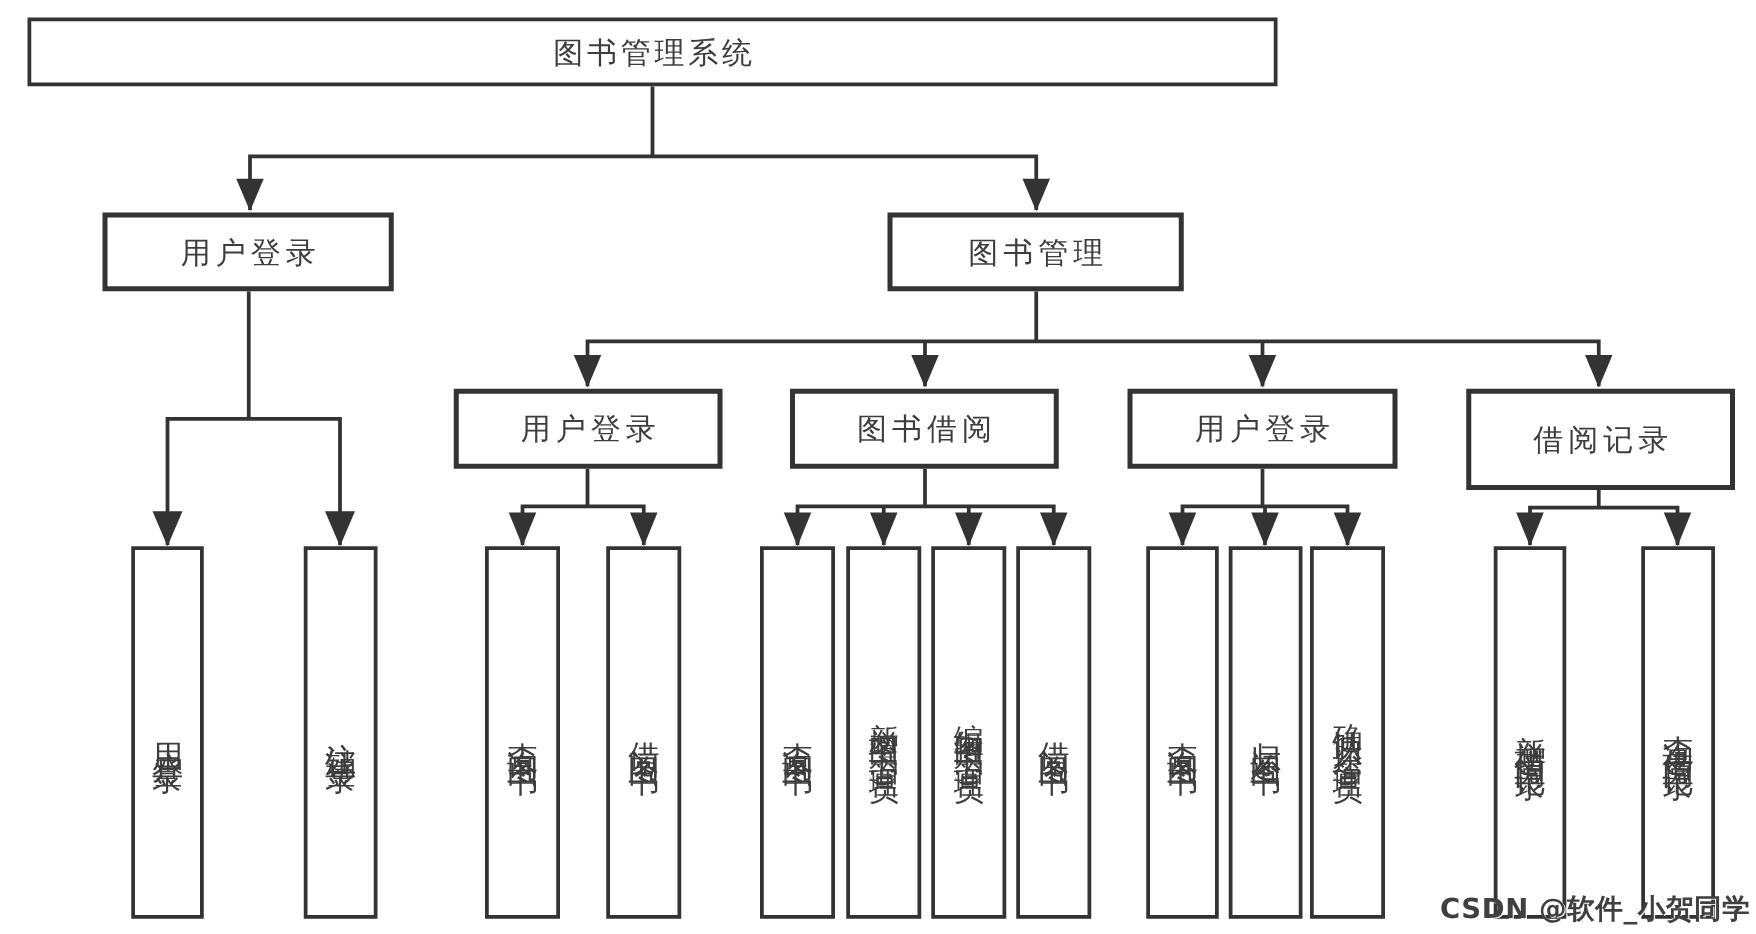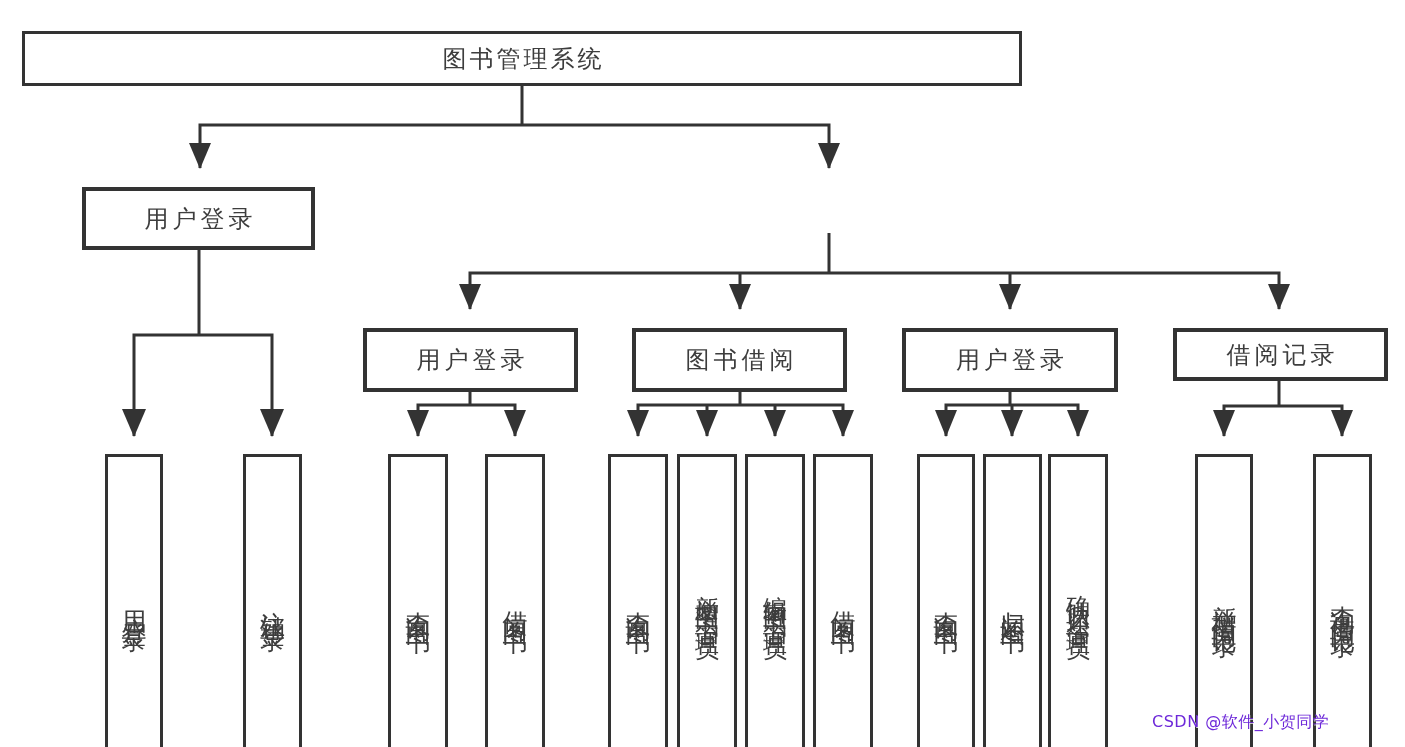--- a/index.html
+++ b/index.html
@@ -21,43 +21,43 @@
   .arrowhead { fill: #333333; stroke: none; }
   .node {
     position: absolute;
     box-sizing: border-box;
     background: #ffffff;
     border: 3px solid #333333;
     color: #3d3d3d;
     display: flex;
     align-items: center;
     justify-content: center;
-    margin-top: 17px;
   }
   .lv1 { font-size: 24px; letter-spacing: 3px; text-indent: 3px; }
   .lv2, .lv3 { border-width: 4px; font-size: 24px; letter-spacing: 4px; text-indent: 4px; }
   .leaf { border-width: 3px; }
   .vtext {
     writing-mode: vertical-rl;
     text-orientation: mixed;
     font-size: 25px;
     letter-spacing: 6px;
     white-space: nowrap;
   }
   .vtext.tight { font-size: 24px; letter-spacing: 6px; }
   .watermark {
     position: absolute;
     left: 1152px;
     top: 712px;
-    font-size: 16px;
-    color: #6d28d9;
+    font-size: 22px;
+    color: #404040;
     letter-spacing: 0.5px;
     white-space: nowrap;
     text-shadow: 1px 1px 0 rgba(255,255,255,0.85);
     z-index: 5;
+    font-weight: bold;
   }
 </style>
 </head>
 <body>
 
 <div class="stage">
 
   <svg class="wires" viewBox="0 0 1405 747" xmlns="http://www.w3.org/2000/svg">
 
     <path class="wire" d="M522 69 V125 M200 168 V125 H829 V168"></path>
@@ -95,31 +95,34 @@
     <polygon class="arrowhead" points="1331,410 1353,410 1342,437"></polygon>
   </svg>
 
   <div class="node lv1" style="left:22px; top:14px; width:1000px; height:55px;">
     <span>图书管理系统</span>
   </div>
 
   <div class="node lv2" style="left:82px; top:170px; width:233px; height:63px;">
     <span>用户登录</span>
   </div>
+  <div class="node lv2" style="left:710px; top:170px; width:237px; height:63px;">
+    <span>图书管理</span>
+  </div>
 
   <div class="node lv3" style="left:363px; top:311px; width:215px; height:64px;">
     <span>用户登录</span>
   </div>
   <div class="node lv3" style="left:632px; top:311px; width:215px; height:64px;">
     <span>图书借阅</span>
   </div>
   <div class="node lv3" style="left:902px; top:311px; width:216px; height:64px;">
     <span>用户登录</span>
   </div>
-  <div class="node lv3" style="left:1173px; top:311px; width:215px; height:53px;">
+  <div class="node lv3" style="left:1173px; top:311px; width:215px; height:81px;">
     <span>借阅记录</span>
   </div>
 
   <div class="node leaf" style="left:105px; top:437px; width:58px; height:298px;">
     <span class="vtext">用户登录</span>
   </div>
   <div class="node leaf" style="left:243px; top:437px; width:59px; height:298px;">
     <span class="vtext">注销登录</span>
   </div>
 

